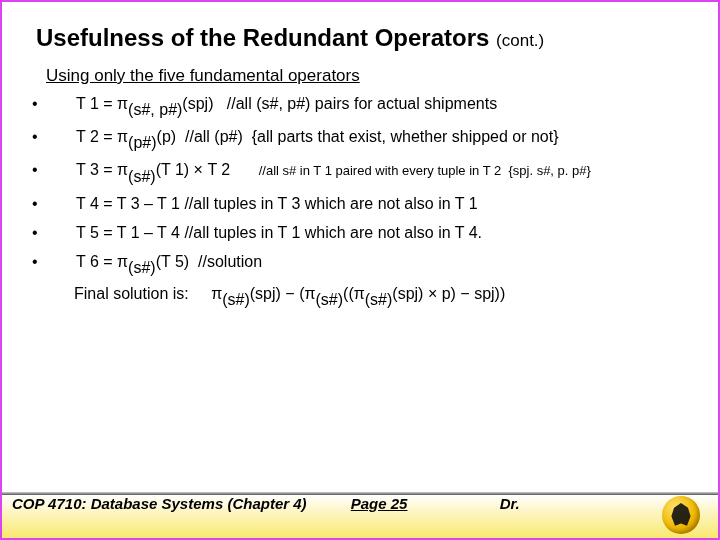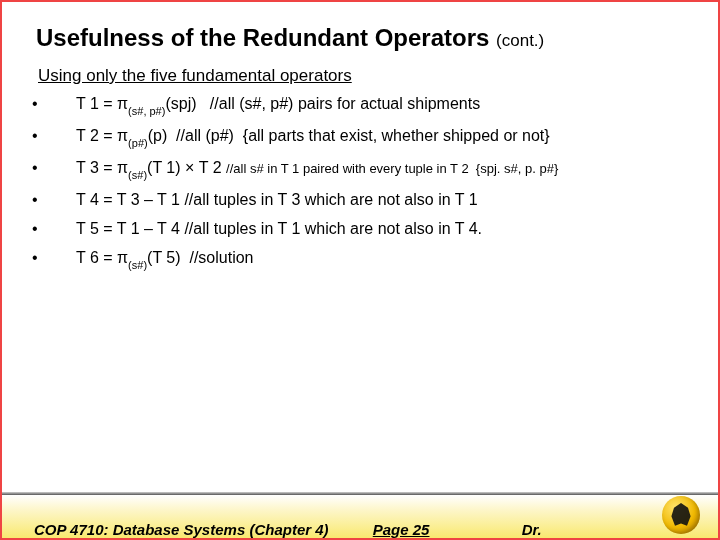--- a/index.html
+++ b/index.html
@@ -1,31 +1,31 @@
 <!DOCTYPE html>
 <html><head>
 <meta charset="utf-8">
 <style>
   * { margin: 0; padding: 0; box-sizing: border-box; }
   html, body { width: 720px; height: 540px; overflow: hidden; font-family: Arial, Helvetica, sans-serif; background: #fff; }
-  .slide { width: 720px; height: 540px; position: relative; background: #fff; border: 2px solid #ef4444; }
+  .slide { width: 720px; height: 540px; position: relative; background: #fff; border: 2px solid #d946ef; }
   .inner { padding: 12px 20px 0 28px; }
   .title { font-size: 24px; font-weight: bold; color: #000; margin: 10px 0 14px 6px; }
   .title .cont { font-size: 17px; font-weight: normal; }
-  .sect { font-size: 17px; text-decoration: underline; margin: 6px 0 8px 8px; }
+  .sect { font-size: 17px; text-decoration: underline; margin: 6px 0 8px 16px; }
   .rows { margin-left: 2px; }
   .row { display: flex; align-items: baseline; margin-bottom: 9px; font-size: 16px; line-height: 1.25; }
   .bullet { width: 44px; flex: 0 0 44px; }
   .expr { flex: 1; }
-  .sub { font-size: 11px; vertical-align: sub; position: relative; top: 2px; }
-  .cm { font-size: 13px; }
+  .sub { font-size: 16px; vertical-align: sub; position: relative; top: 2px; }
+  .cm { font-size: 13px; margin-left: 24px; }
   .final { margin: 2px 0 10px 44px; font-size: 16px; }
   .final .lhs { display: inline-block; margin-right: 18px; }
   .sol { margin: 8px 0 0 26px; font-size: 16px; }
-  .footer { position: absolute; left: 0; right: 0; bottom: 0; height: 46px; background: linear-gradient(#fff 0%, #fdf6c9 35%, #f9e96f 100%); border-top: 3px solid #6a6a6a; display: flex; align-items: flex-end; padding-left: 32px; }
+  .footer { position: absolute; left: 0; right: 0; bottom: 0; height: 46px; background: linear-gradient(#fff 0%, #fdf6c9 35%, #f9e96f 100%); border-top: 3px solid #6a6a6a; display: flex; align-items: flex-start; padding-left: 10px; }
   .footer::before { content: ""; position: absolute; top: -3px; left: 0; right: 0; height: 3px; background: linear-gradient(#cfcfcf, #555); }
   .ftext { font-size: 15px; font-weight: bold; font-style: italic; color: #000; }
   .ftext .course { margin-right: 40px; }
   .ftext .page { margin-right: 88px; text-decoration: underline; }
   .ftext .dr { margin-right: 10px; }
   .logo { position: absolute; right: 18px; bottom: 4px; width: 38px; height: 38px; border-radius: 50%; background: radial-gradient(circle at 35% 30%, #ffe36b 0%, #f0b800 55%, #bb7d00 100%); box-shadow: inset -2px -2px 4px rgba(0,0,0,.25); }
   .logo::after { content: ""; position: absolute; left: 9px; top: 7px; width: 20px; height: 24px; background: #111; clip-path: polygon(50% 0%, 85% 20%, 98% 55%, 80% 95%, 50% 85%, 20% 95%, 2% 55%, 15% 20%); opacity: .9; }
 </style>
 </head>
 <body>
@@ -59,20 +59,24 @@
       <div class="row">
         <span class="bullet">•</span>
         <span class="expr">T 5 = T 1 – T 4 //all tuples in T 1 which are not also in T 4.</span>
       </div>
       <div class="row">
         <span class="bullet">•</span>
         <span class="expr">T 6 = π<span class="sub">(s#)</span>(T 5)&nbsp;&nbsp;//solution</span>
       </div>
     </div>
 
+    <div class="final">
+      <span class="lhs">Final solution is:</span>
+      <span>π<span class="sub">(s#)</span>(spj) − (π<span class="sub">(s#)</span>((π<span class="sub">(s#)</span>(spj) × p) − spj))</span>
+    </div>
 
 
   </div>
 
   <div class="footer">
     <span class="ftext">
       <span class="course">COP 4710: Database Systems  (Chapter 4)</span>
       <span class="page">Page 25</span>
       <span class="dr">Dr.</span>
     </span>

